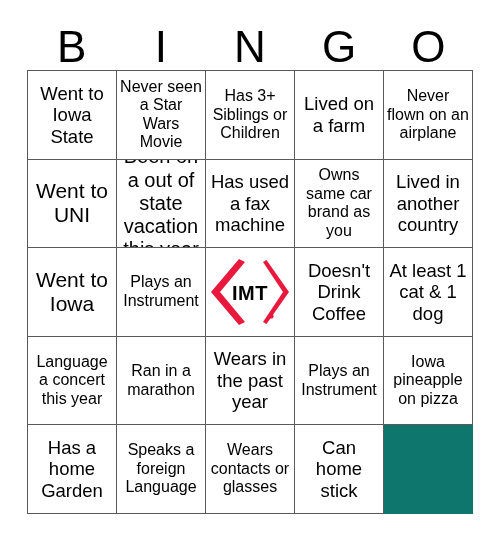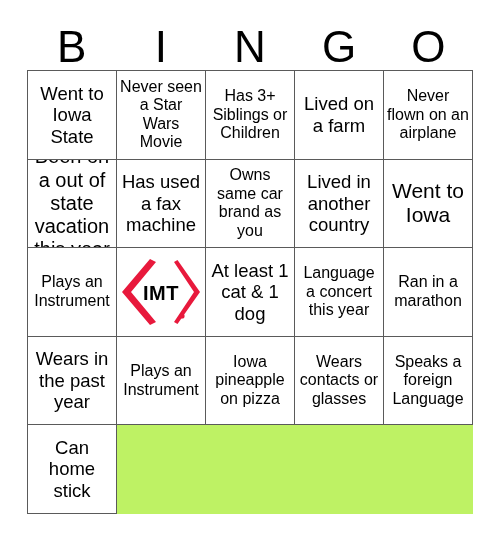--- a/index.html
+++ b/index.html
@@ -52,21 +52,21 @@
     left: 27px;
     top: 70px;
     width: 446px;
     height: 444px;
     box-sizing: border-box;
     display: grid;
     grid-template-columns: repeat(5, 1fr);
     grid-template-rows: repeat(5, 1fr);
     border-top: 1.5px solid #5a5a5a;
     border-left: 1.5px solid #5a5a5a;
-    background: #bef264;
+    background: #0f766e;
   }
 
   .cell {
     box-sizing: border-box;
     border-right: 1.5px solid #5a5a5a;
     border-bottom: 1.5px solid #5a5a5a;
     display: flex;
     align-items: center;
     justify-content: center;
     text-align: center;
@@ -131,20 +131,23 @@
       </div>
       <div class="cell fs-md">
         <span class="cell-text">Has 3+ Siblings or Children</span>
       </div>
       <div class="cell fs-lg">
         <span class="cell-text">Lived on a farm</span>
       </div>
       <div class="cell fs-md">
         <span class="cell-text">Never flown on an airplane</span>
       </div>
+      <div class="cell fs-xl">
+        <span class="cell-text">Went to UNI</span>
+      </div>
       <div class="cell fs-sm">
         <span class="cell-text">Been on a out of state vacation this year</span>
       </div>
       <div class="cell fs-lg">
         <span class="cell-text">Has used a fax machine</span>
       </div>
       <div class="cell fs-md">
         <span class="cell-text">Owns same car brand as you</span>
       </div>
       <div class="cell fs-lg">
@@ -160,41 +163,47 @@
         <div class="logo-wrap">
           <svg viewBox="0 0 84 72" xmlns="http://www.w3.org/2000/svg">
             <path d="M31 3 L37 6 L12 36 L37 66 L31 69 L3 36 Z" fill="#E8193C"></path>
             <path d="M55 6 L58.5 4 L81 36 L58.5 68 L55 66 L75 36 Z" fill="#E8193C"></path>
             <circle cx="63" cy="60" r="2.6" fill="#E8193C"></circle>
             <text x="42" y="43.5" text-anchor="middle" font-family="Liberation Sans, sans-serif" font-size="20" font-weight="700" fill="#000000" letter-spacing="0.5">IMT</text>
           </svg>
         </div>
       </div>
       <div class="cell fs-lg">
+        <span class="cell-text">Doesn't Drink Coffee</span>
+      </div>
+      <div class="cell fs-lg">
         <span class="cell-text">At least 1 cat &amp; 1 dog</span>
       </div>
       <div class="cell fs-md">
         <span class="cell-text">Language a concert this year</span>
       </div>
       <div class="cell fs-md">
         <span class="cell-text">Ran in a marathon</span>
       </div>
       <div class="cell fs-lg">
         <span class="cell-text">Wears in the past year</span>
       </div>
       <div class="cell fs-md">
         <span class="cell-text">Plays an Instrument</span>
       </div>
       <div class="cell fs-md">
         <span class="cell-text">Iowa pineapple on pizza</span>
       </div>
+      <div class="cell fs-lg">
+        <span class="cell-text">Has a home Garden</span>
+      </div>
+      <div class="cell fs-md">
+        <span class="cell-text">Speaks a foreign Language</span>
+      </div>
       <div class="cell fs-md">
         <span class="cell-text">Wears contacts or glasses</span>
       </div>
-      <div class="cell fs-md">
-        <span class="cell-text">Speaks a foreign Language</span>
-      </div>
       <div class="cell fs-lg">
         <span class="cell-text">Can home stick</span>
       </div>
     </div>
 
 </div>
 
 </body></html>

